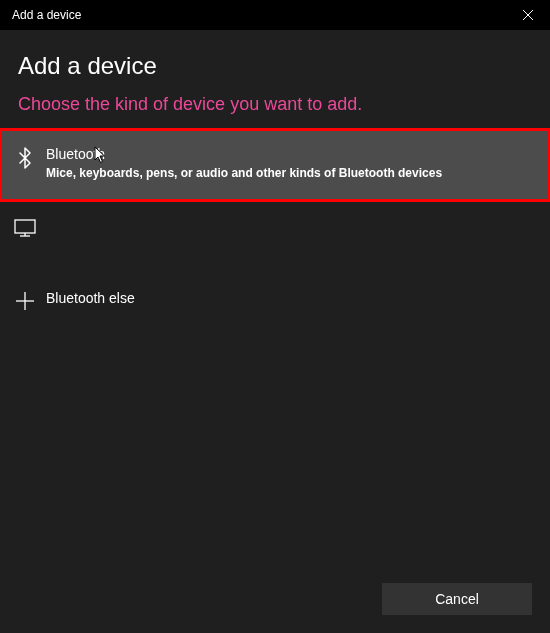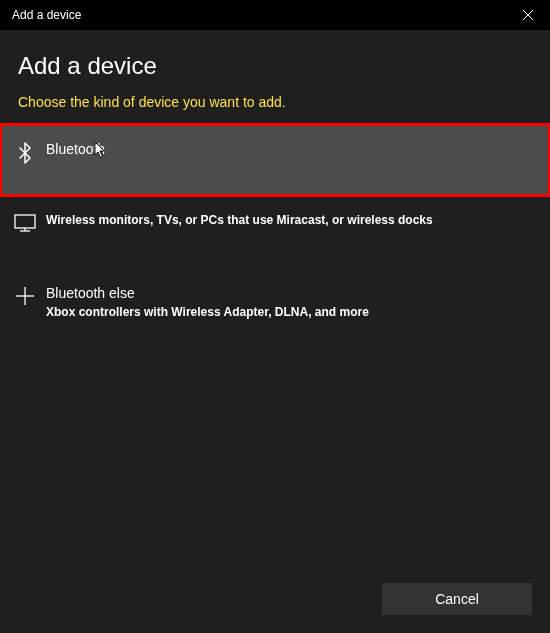--- a/index.html
+++ b/index.html
@@ -43,22 +43,22 @@
     .content {
       padding: 22px 18px 0 18px;
     }
     .page-title {
       color: #fff;
       font-size: 24px;
       font-weight: 400;
       margin-bottom: 14px;
     }
     .instruction {
-      color: #fde047;
-      font-size: 14px;
+      color: #ec4899;
+      font-size: 18px;
       font-weight: 400;
       margin-bottom: 14px;
     }
     .options {
       margin-left: -18px;
       margin-right: -18px;
     }
     .option {
       display: flex;
       align-items: flex-start;
@@ -144,49 +144,48 @@
   <div class="options">
 
     <div class="option highlighted">
       <div class="option-icon">
         <svg width="14" height="22" viewBox="0 0 14 22">
           <path d="M 2 6 L 12 16 L 7 21 L 7 1 L 12 6 L 2 16" stroke="#fff" stroke-width="1.5" fill="none" stroke-linejoin="round" stroke-linecap="round"></path>
         </svg>
       </div>
       <div class="option-text">
         <div class="option-title">Bluetooth</div>
+        <div class="option-desc">Mice, keyboards, pens, or audio and other kinds of Bluetooth devices</div>
       </div>
       <svg class="cursor" width="14" height="18" viewBox="0 0 14 18">
         <path d="M 1 1 L 1 14 L 4 11 L 6.5 16.5 L 8.5 15.5 L 6 10 L 10.5 10 Z" fill="#fff" stroke="#000" stroke-width="1"></path>
       </svg>
     </div>
 
     <div class="option">
       <div class="option-icon">
         <svg width="22" height="18" viewBox="0 0 22 18">
           <rect x="1" y="1" width="20" height="13" stroke="#fff" stroke-width="1.3" fill="none"></rect>
           <line x1="6" y1="17" x2="16" y2="17" stroke="#fff" stroke-width="1.3"></line>
           <line x1="11" y1="14" x2="11" y2="17" stroke="#fff" stroke-width="1.3"></line>
         </svg>
       </div>
       <div class="option-text">
-        <div class="option-desc">Wireless monitors, TVs, or PCs that use Miracast, or wireless docks</div>
       </div>
     </div>
 
     <div class="option">
       <div class="option-icon">
         <svg width="20" height="20" viewBox="0 0 20 20">
           <line x1="10" y1="1" x2="10" y2="19" stroke="#fff" stroke-width="1.3"></line>
           <line x1="1" y1="10" x2="19" y2="10" stroke="#fff" stroke-width="1.3"></line>
         </svg>
       </div>
       <div class="option-text">
         <div class="option-title">Bluetooth else</div>
-        <div class="option-desc">Xbox controllers with Wireless Adapter, DLNA, and more</div>
       </div>
     </div>
 
   </div>
 </div>
 
 <div class="footer">
   <button class="cancel-btn">Cancel</button>
 </div>
 

